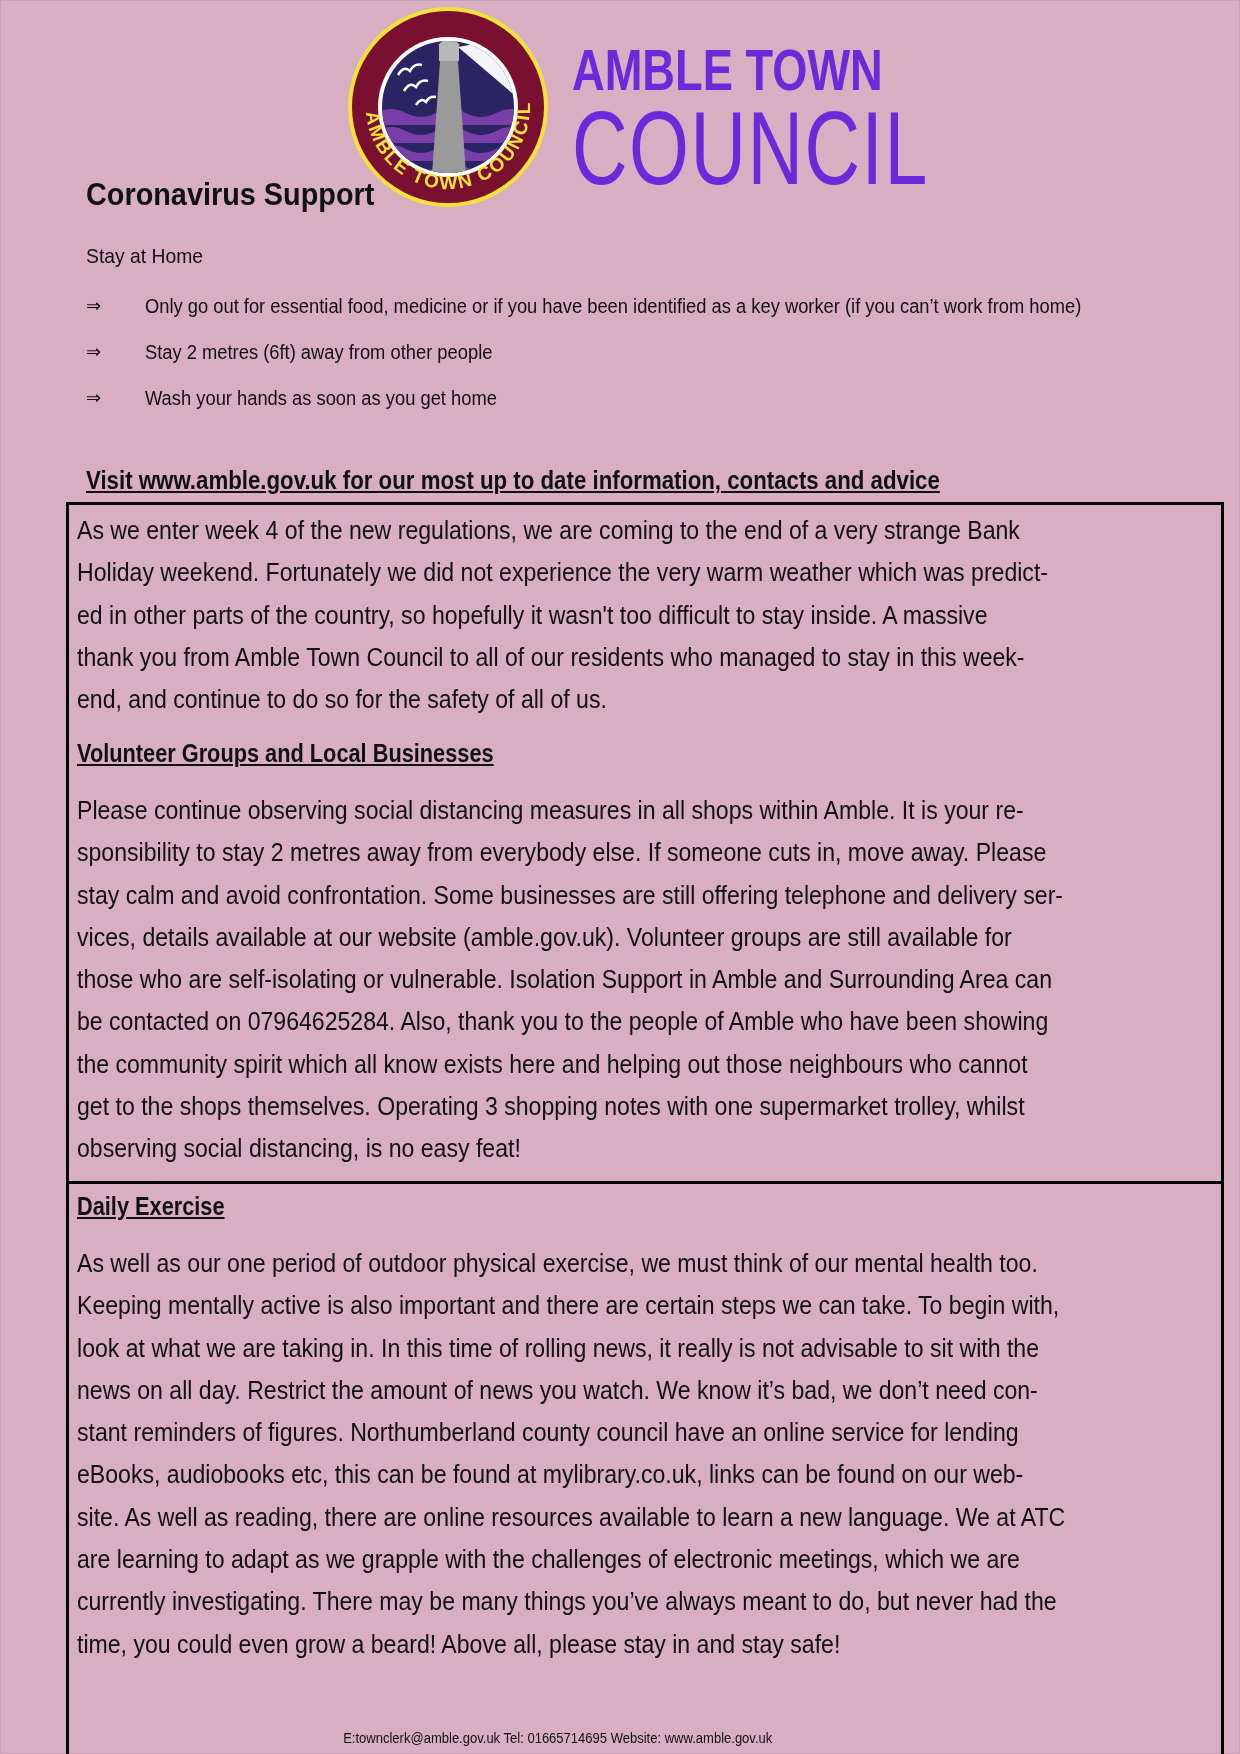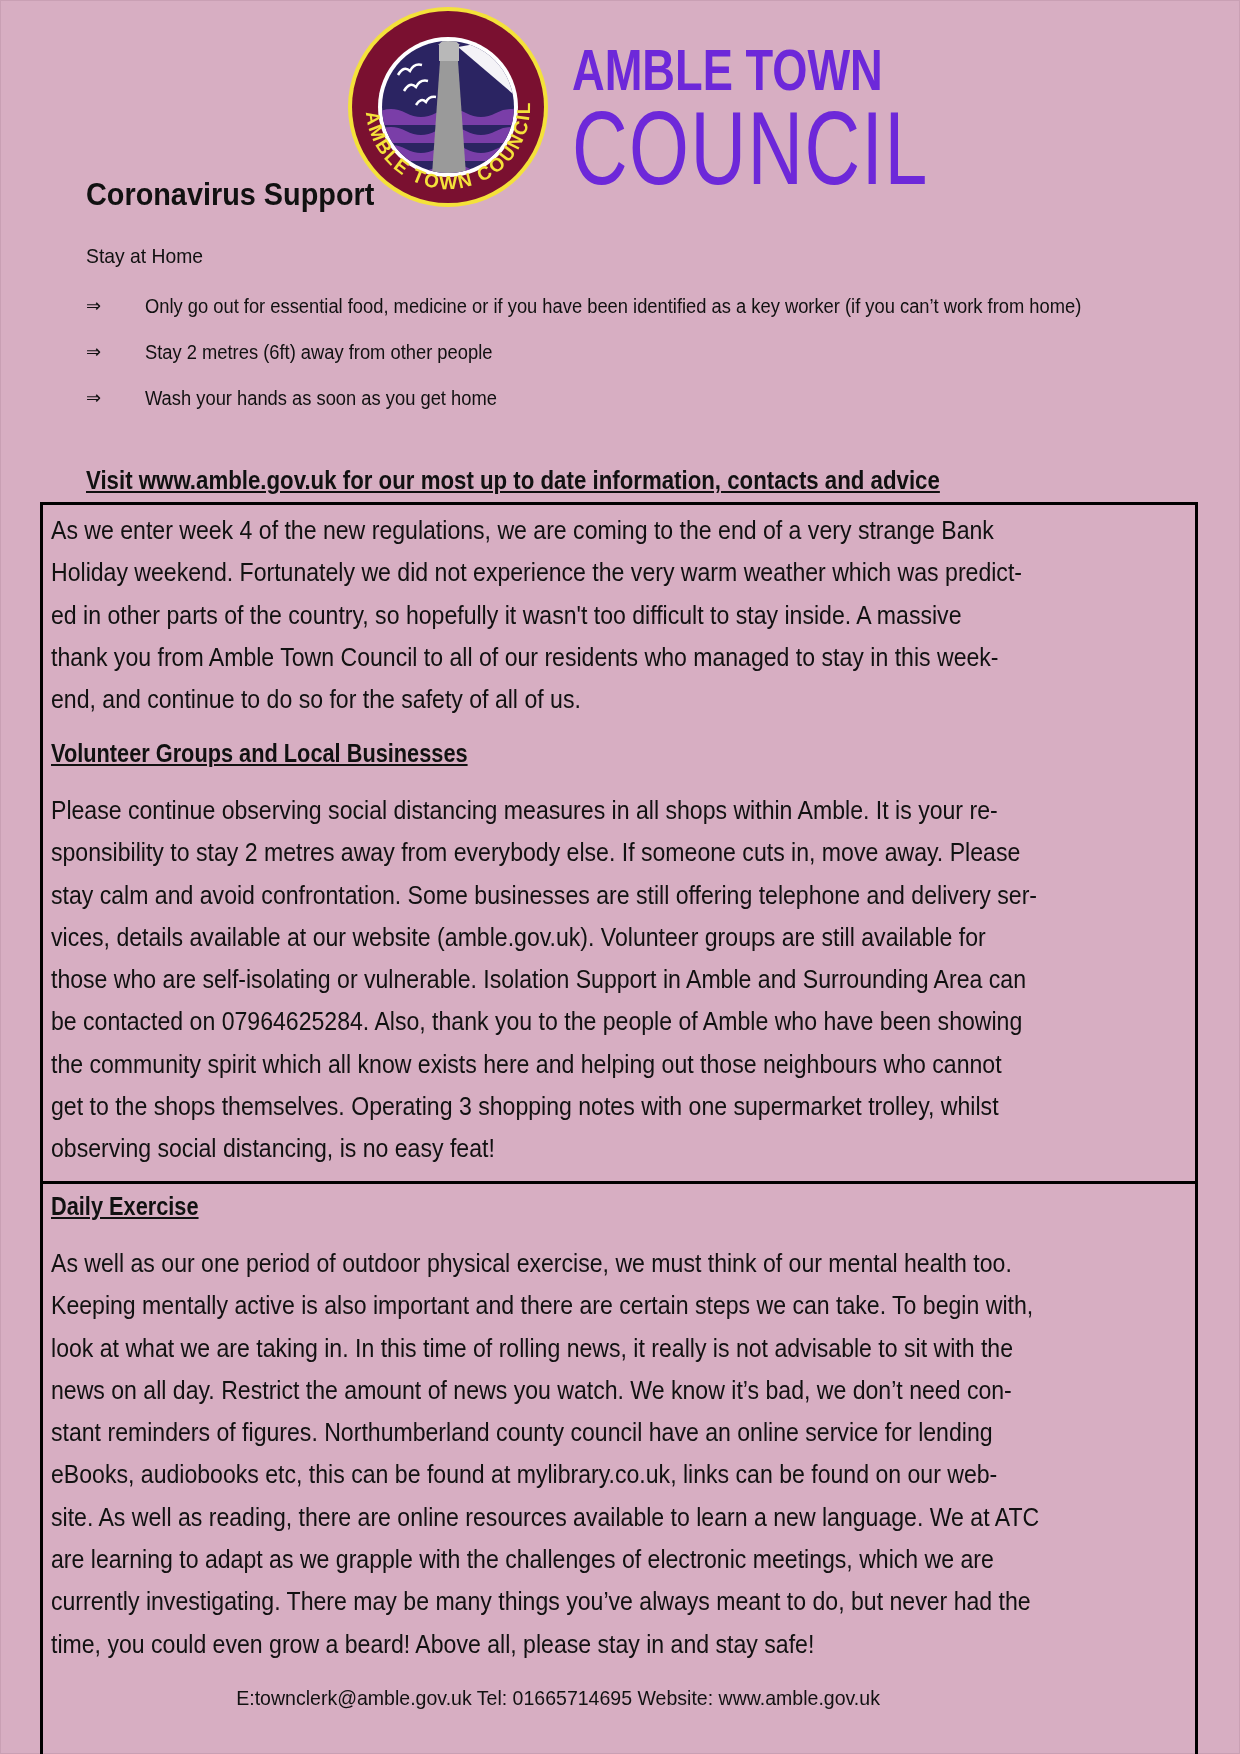--- a/index.html
+++ b/index.html
@@ -41,40 +41,40 @@
   .bullets li .arrow { position: absolute; left: 0; top: 0; font-size: 18px; }
   .bullets li .btext { display: inline-block; transform: scaleX(0.94); transform-origin: left center; width: 1060px; }
 
   .visit {
     position: absolute; left: 86px; top: 466px;
     font-size: 25px; font-weight: bold; text-decoration: underline; white-space: nowrap;
     transform: scaleX(0.89); transform-origin: left center;
   }
 
   .box {
-    position: absolute; left: 40px; width: 1158px;
+    position: absolute; left: 66px; width: 1158px;
     border: 3.5px solid #000; box-sizing: border-box;
   }
   .box1 { top: 502px; height: 682px; }
   .box2 { top: 1181px; height: 606px; }
   .box p { margin: 0; }
   .para {
     position: absolute; left: 8px; width: 1190px;
     font-size: 25.5px; line-height: 42.3px;
     transform: scaleX(0.905); transform-origin: left top;
   }
   .heading {
     position: absolute; left: 8px;
     font-size: 25px; font-weight: bold; text-decoration: underline; white-space: nowrap;
     transform: scaleX(0.87); transform-origin: left center;
   }
 
   .footer {
-    position: absolute; left: 0; width: 1116px; top: 1686px; text-align: center;
-    font-size: 21px;
+    position: absolute; left: 0; width: 1116px; top: 1730px; text-align: center;
+    font-size: 14px;
   }
   .footer span { display: inline-block; transform: scaleX(0.93); }
 </style>
 </head>
 <body>
 
 <div class="page-border"></div>
 
 <svg class="logo" viewBox="0 0 204 204">
   <circle cx="102" cy="102" r="100" fill="#f4e23a"></circle>

